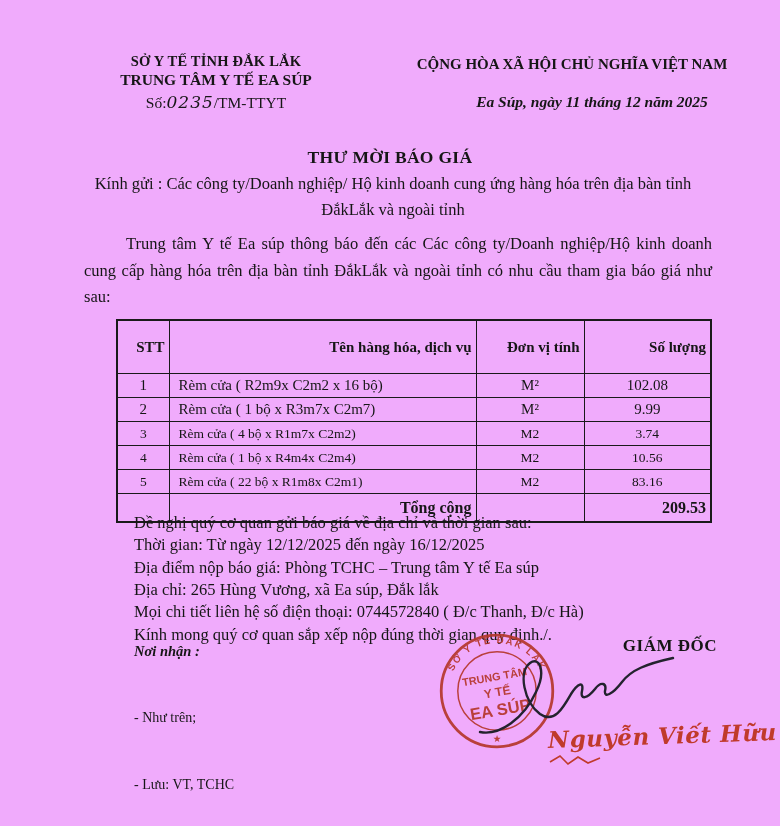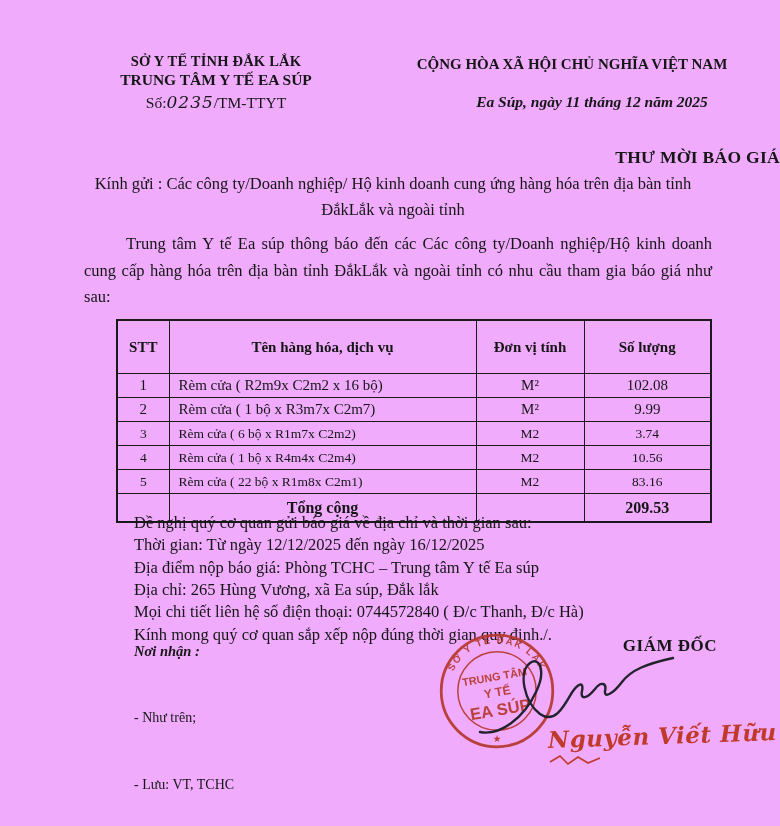--- a/index.html
+++ b/index.html
@@ -11,35 +11,35 @@
   .hl2{font-size:15.5px;font-weight:bold;}
   .hl3{font-size:15.5px;margin-top:2px;}
   .handwritten{font-family:"DejaVu Serif", serif;font-style:italic;font-size:17px;letter-spacing:1px;}
   .header-right{position:absolute;left:384px;top:55px;width:376px;text-align:center;line-height:1.3;}
   .hr1{font-size:15px;font-weight:bold;}
   .hr2{display:inline-block;font-size:16px;font-weight:bold;border-bottom:1.6px solid #1c1c1c;
        padding:0 6px 2px 6px;margin-top:2px;}
   .dateline{font-size:15.5px;font-weight:bold;font-style:italic;margin-top:17px;text-align:center;
             padding-left:40px;}
   
-  .doc-title{position:absolute;top:147px;left:0;width:780px;text-align:right;
+  .doc-title{position:absolute;top:147px;left:0;width:780px;text-align:center;
              font-size:17.5px;font-weight:bold;letter-spacing:.3px;}
   .salutation{position:absolute;top:171px;left:82px;width:622px;text-align:center;
               font-size:16.5px;line-height:1.6;}
   .intro{position:absolute;top:231px;left:84px;width:628px;font-size:16.5px;line-height:1.62;
          text-align:justify;text-indent:42px;}
   
   .quote-table{position:absolute;top:319px;left:116px;border-collapse:collapse;
                border:2.5px solid #1a1a1a;table-layout:fixed;}
   .quote-table th,.quote-table td{border:1.4px solid #1a1a1a;padding:0 4px;overflow:hidden;}
-  .quote-table th{height:52px;font-size:15px;font-weight:bold;text-align:center;}
+  .quote-table th{height:52px;font-size:15px;font-weight:bold;text-align:right;}
   .quote-table td{height:23px;text-align:center;font-size:15px;}
   td.cell-name{text-align:left;padding-left:9px;}
   tr.row-small td{font-size:13.5px;}
-  tr.row-total td{height:27px;font-weight:bold;font-size:16px;}
+  tr.row-total td{height:27px;font-weight:bold;font-size:16px;text-align:right;}
   
   .details{position:absolute;top:512px;left:134px;width:600px;font-size:16.5px;line-height:1.355;}
   
   .director-title{position:absolute;top:636px;left:552px;width:165px;text-align:right;
                   font-size:17px;font-weight:bold;letter-spacing:.5px;}
   .recipients{position:absolute;top:641px;left:134px;font-size:14.5px;line-height:1.4;}
   .recipients .label{font-weight:bold;font-style:italic;}
   .recipients .item{font-size:14px;margin-top:47px;}
   .stamp{position:absolute;left:436px;top:630px;width:122px;height:122px;opacity:.92;}
   .signature-ink{position:absolute;left:468px;top:638px;width:220px;height:120px;}
@@ -91,21 +91,21 @@
       <td>102.08</td>
     </tr>
     <tr>
       <td>2</td>
       <td class="cell-name">Rèm cửa ( 1 bộ x R3m7x C2m7)</td>
       <td>M²</td>
       <td>9.99</td>
     </tr>
     <tr class="row-small">
       <td>3</td>
-      <td class="cell-name">Rèm cửa ( 6 bộ x R1m7x C2m2)</td>
+      <td class="cell-name">Rèm cửa ( 4 bộ x R1m7x C2m2)</td>
       <td>M2</td>
       <td>3.74</td>
     </tr>
     <tr class="row-small">
       <td>4</td>
       <td class="cell-name">Rèm cửa ( 1 bộ x R4m4x C2m4)</td>
       <td>M2</td>
       <td>10.56</td>
     </tr>
     <tr class="row-small">

